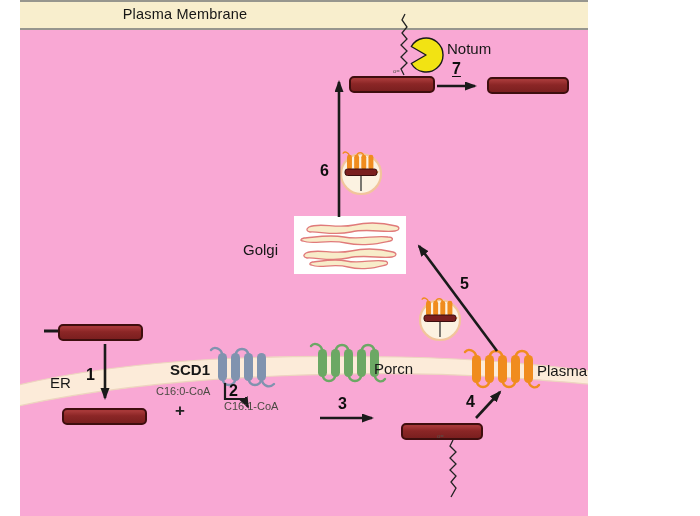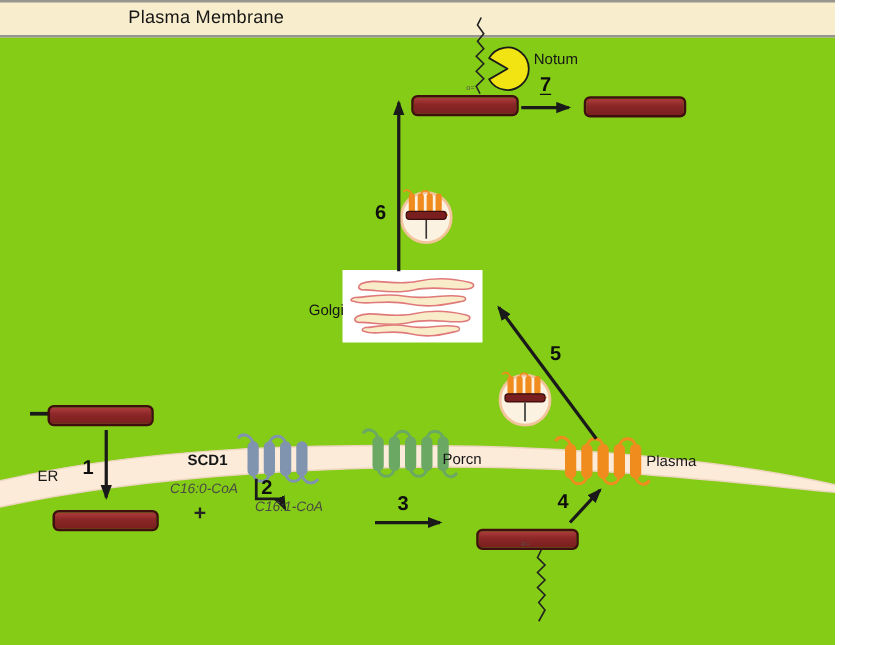--- a/index.html
+++ b/index.html
@@ -1,38 +1,39 @@
 <!DOCTYPE html>
 <html><head>
 <meta charset="utf-8">
 <style>
   html,body{margin:0;padding:0;}
   .stage{
-    position:relative; width:668px; height:516px; overflow:hidden;
-    background:#84cc16;
+    position:relative; width:568px; height:516px; overflow:hidden;
+    background:#f9a8d4;
     font-family:"Liberation Sans", sans-serif;
     color:#111;
+    margin-left:20px;
   }
   svg.layer{position:absolute; left:0; top:0; width:700px; height:516px;}
   .membrane{
     position:absolute; left:0; top:98; width:700px; height:26px;
     background:#F8EECD;
     border-top:2px solid #97968E; border-bottom:2px solid #97968E;
   }
   .membrane-label{
     position:absolute; left:90px; top:4px; width:150px; text-align:center;
     font-size:14.5px; color:#161616; letter-spacing:0.2px;
   }
   .wnt-bar{
     position:absolute; height:13px;
     background:linear-gradient(#A63838 10%, #8B2626 45%, #7A1F1F);
     border:2px solid #3F0E0E; border-radius:5px;
   }
-  .label{position:absolute; font-size:12px; color:#161616; white-space:nowrap;text-align:center;}
-  .label-sm{position:absolute; font-size:11px; color:#4A4A42; white-space:nowrap;font-style:italic;}
+  .label{position:absolute; font-size:15px; color:#161616; white-space:nowrap;text-align:center;}
+  .label-sm{position:absolute; font-size:11px; color:#4A4A42; white-space:nowrap;}
   .label-tiny{position:absolute; font-size:6px; color:#55554d; white-space:nowrap; line-height:6px;}
   .step{position:absolute; font-size:16px; font-weight:bold; color:#0e0e0e; white-space:nowrap;}
   .step.underlined{text-decoration:underline; text-underline-offset:2px;}
   .plus{position:absolute; font-size:17px; font-weight:bold; color:#222;}
 </style>
 </head>
 <body>
 
 <div class="stage">
 
@@ -125,21 +126,21 @@
     </g>
   </svg>
 
   <div class="wnt-bar" style="left:329px; top:76px;  width:82px;"></div>
   <div class="wnt-bar" style="left:467px; top:77px;  width:78px;"></div>
   <div class="wnt-bar" style="left:38px;  top:324px; width:81px;"></div>
   <div class="wnt-bar" style="left:42px;  top:408px; width:81px;"></div>
   <div class="wnt-bar" style="left:381px; top:423px; width:78px;"></div>
 
   <div class="label" style="left:427px; top:40px;">Notum</div>
-  <div class="label" style="left:247px; top:241px;">Golgi</div>
+  <div class="label" style="left:223px; top:241px;">Golgi</div>
   <div class="label" style="left:30px;  top:374px;">ER</div>
   <div class="label" style="left:150px; top:361px;font-weight:bold;">SCD1</div>
   <div class="label" style="left:354px; top:360px;">Porcn</div>
   <div class="label" style="left:517px; top:362px;">Plasma</div>
 
   <div class="label-sm" style="left:136px; top:385px;">C16:0-CoA</div>
   <div class="plus" style="left:155px; top:401px;">+</div>
   <div class="label-sm" style="left:204px; top:400px;">C16:1-CoA</div>
 
   <div class="label-tiny" style="left:373px; top:68px;">o=</div>

